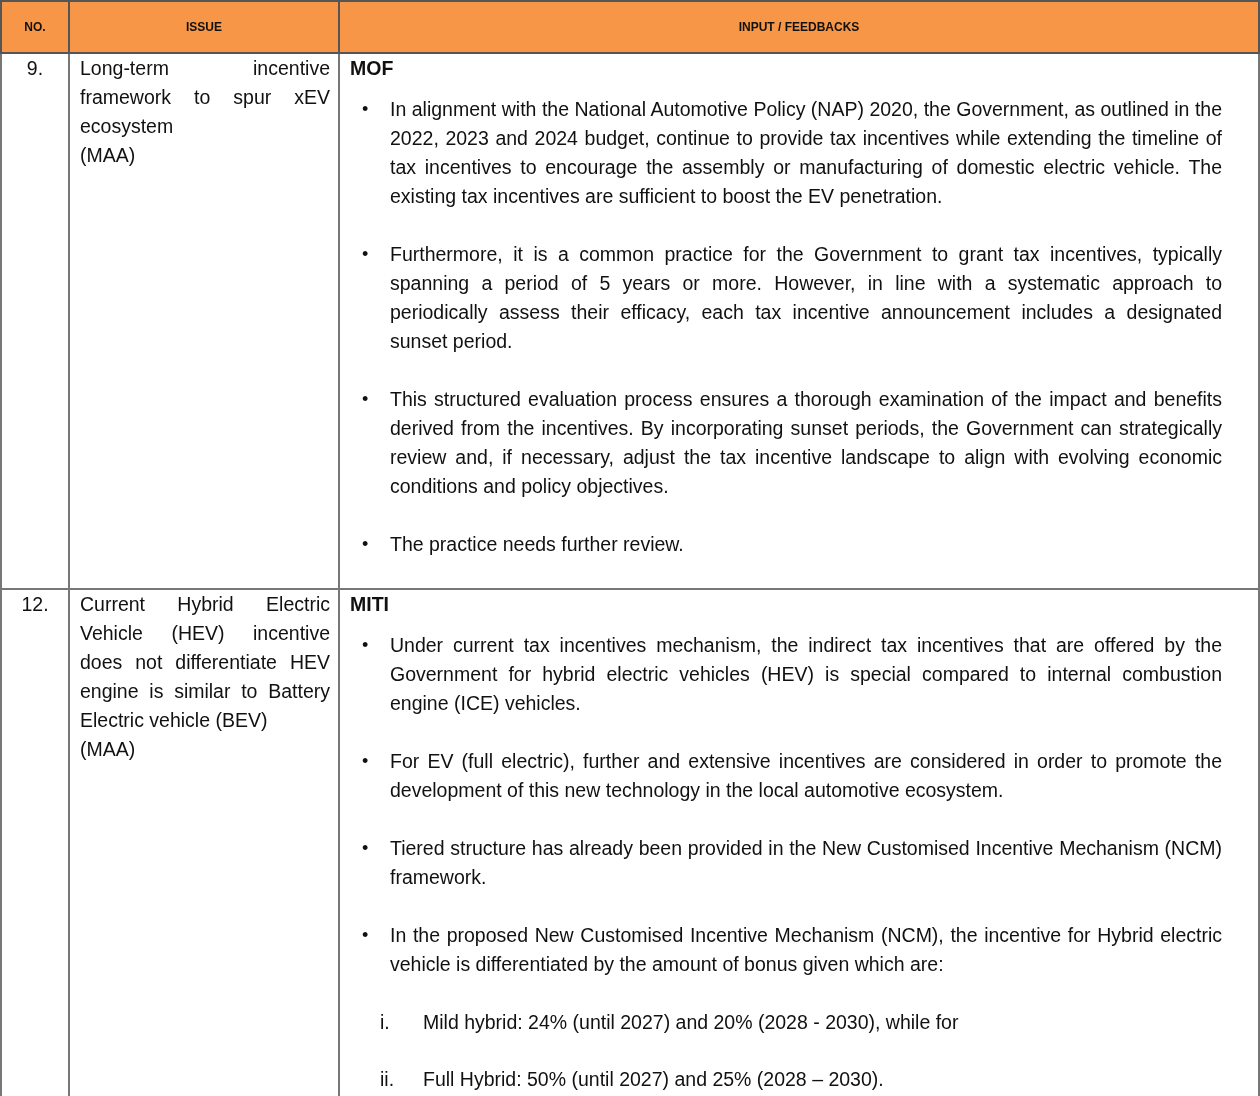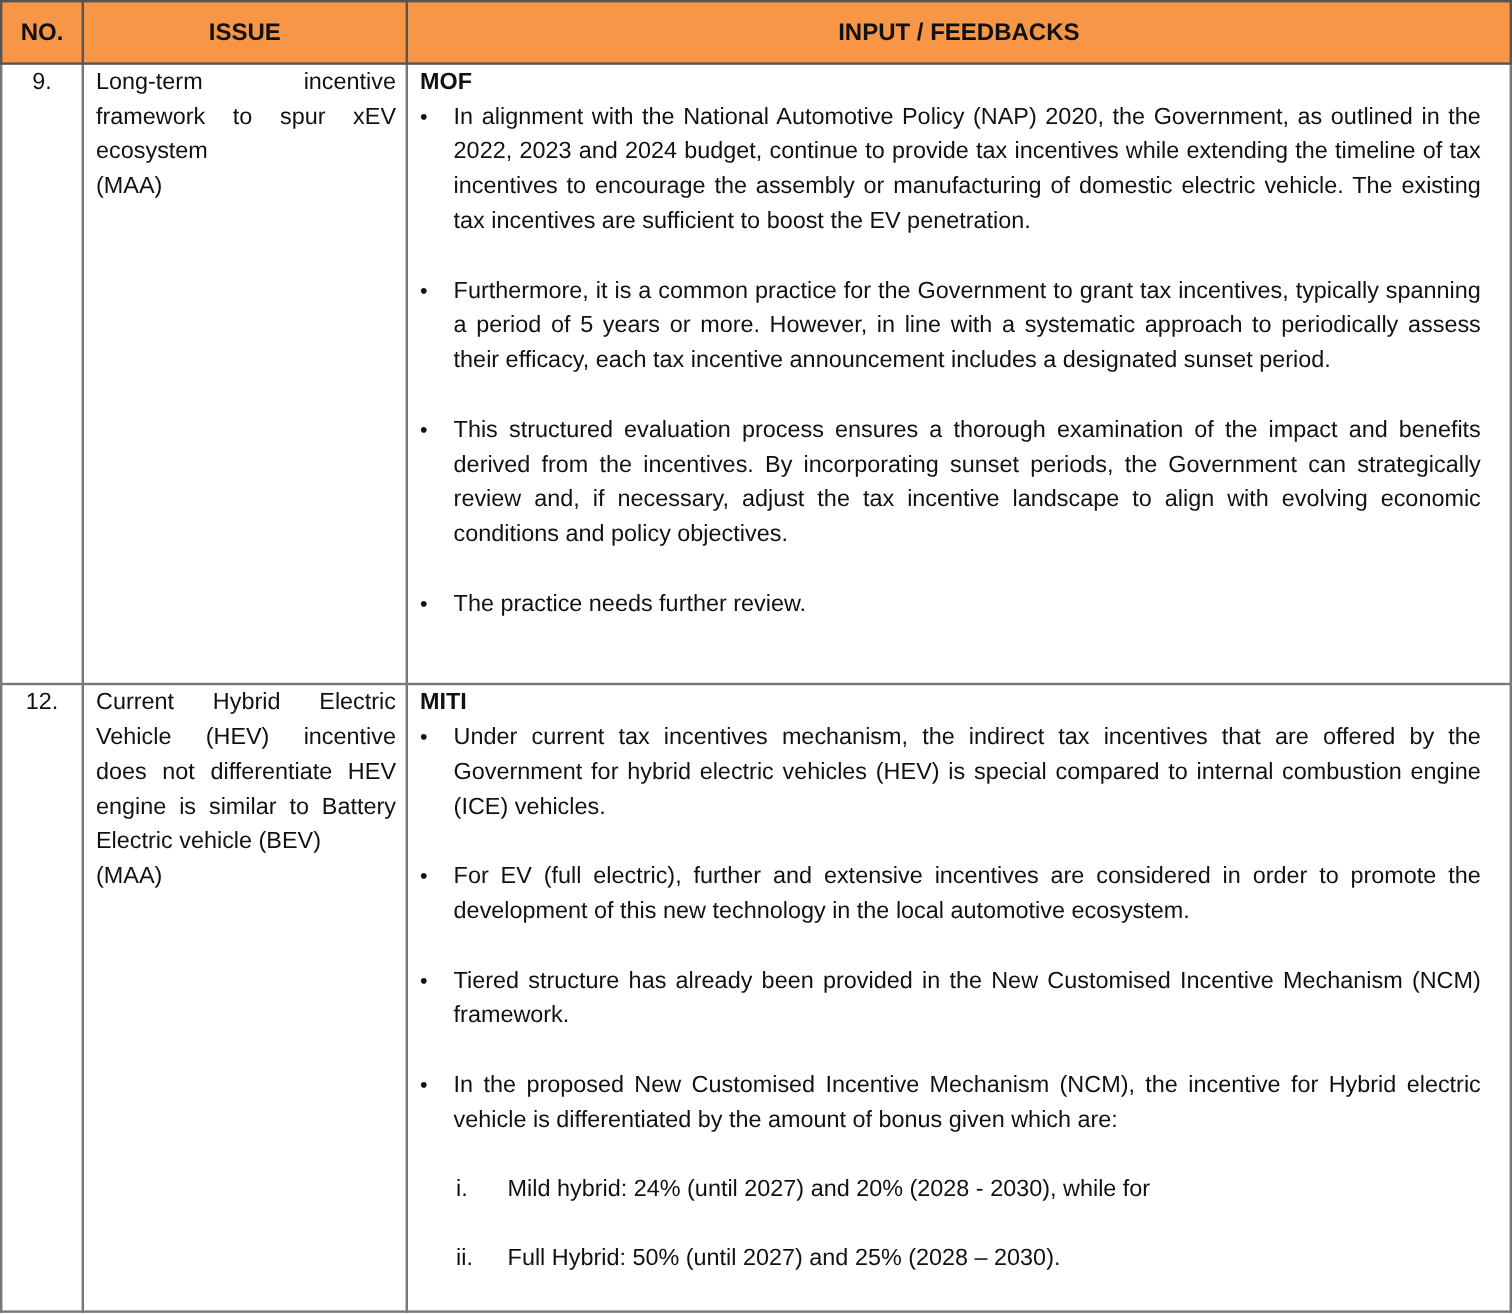--- a/index.html
+++ b/index.html
@@ -1,26 +1,26 @@
 <!DOCTYPE html>
 <html><head>
 <meta charset="utf-8">
 <style>
   html, body { margin: 0; padding: 0; background: #ffffff; }
   body { width: 1260px; height: 1096px; overflow: hidden; font-family: "Liberation Sans", sans-serif; color: #111; }
   table { border-collapse: collapse; width: 1260px; table-layout: fixed; position: absolute; top: 0; left: 0; }
   td, th { border: 2px solid #777; vertical-align: top; font-size: 19.5px; line-height: 29px; }
-  th { background: #f79646; height: 48px; font-weight: bold; text-align: center; vertical-align: middle; font-size: 20px; border-color: #555; }
+  th { background: #f79646; height: 48px; font-weight: bold; text-align: center; vertical-align: middle; font-size: 12px; border-color: #555; }
   .col-no { width: 68px; }
   .col-issue { width: 270px; }
   td.no { text-align: center; padding-top: 0; }
   td.issue { padding: 0 8px 0 10px; text-align: justify; text-align-last: left; }
   td.feedback { padding: 0 24px 0 10px; border-radius: 31px; }
   .agency { font-weight: bold; }
-  ul { margin: 0; padding: 0; list-style: none; }
+  ul { margin: 12px; padding: 0; list-style: none; }
   ul li { position: relative; padding-left: 28px; text-align: justify; margin-bottom: 29px; }
   ul li::before { content: "\2022"; position: absolute; left: 0; top: 0; font-size: 18px; }
   ol { margin: 0; padding: 0 0 0 28px; list-style: none; }
   ol li { position: relative; padding-left: 45px; margin-bottom: 28px; }
   ol li .num { position: absolute; left: 2px; }
   .row9 td { height: 514px; }
   .row10 td { height: 520px; }
 </style>
 </head>
 <body>

